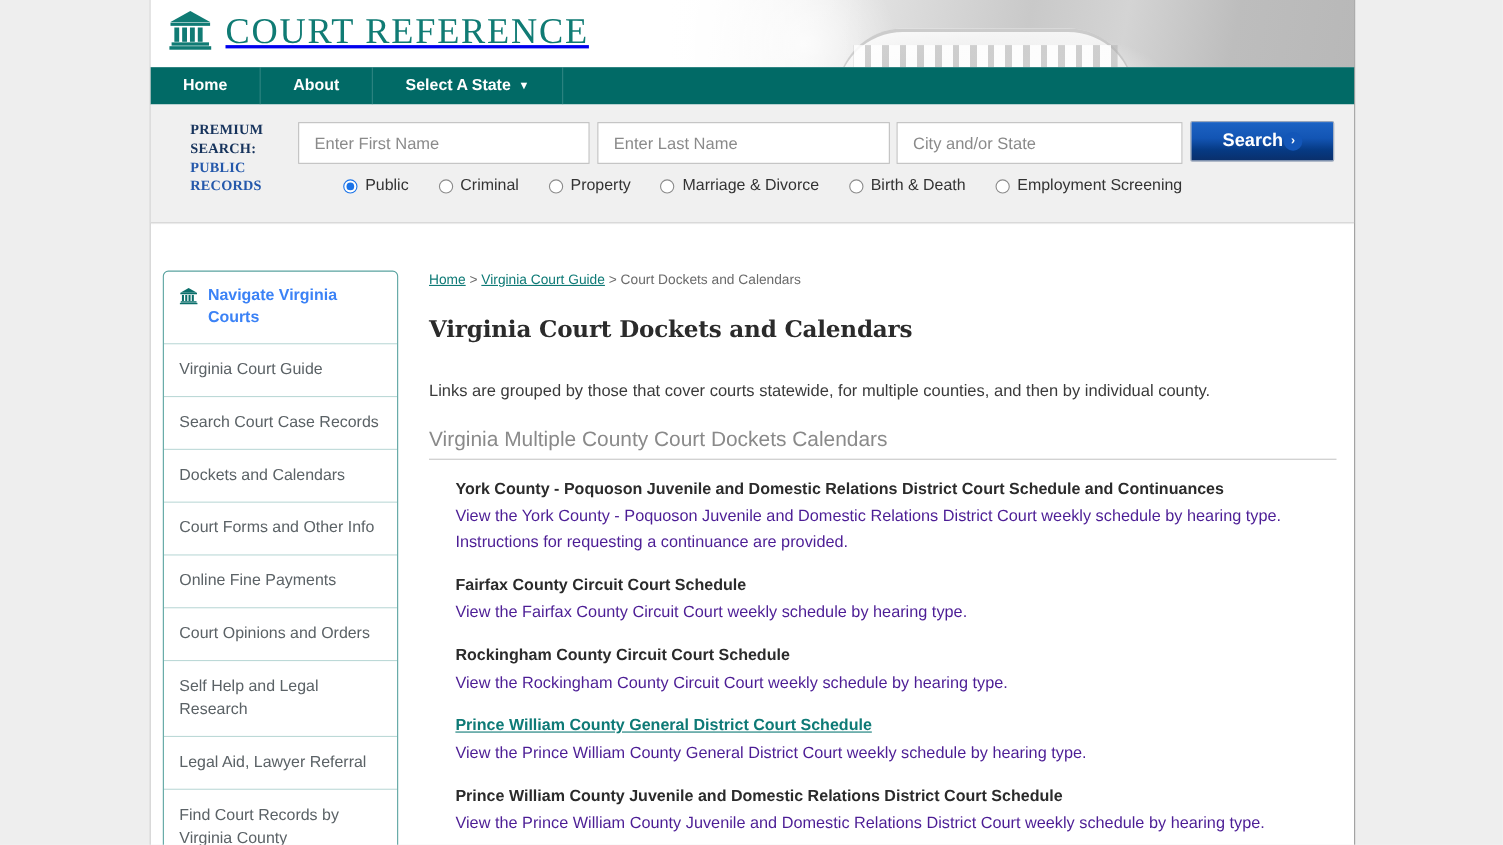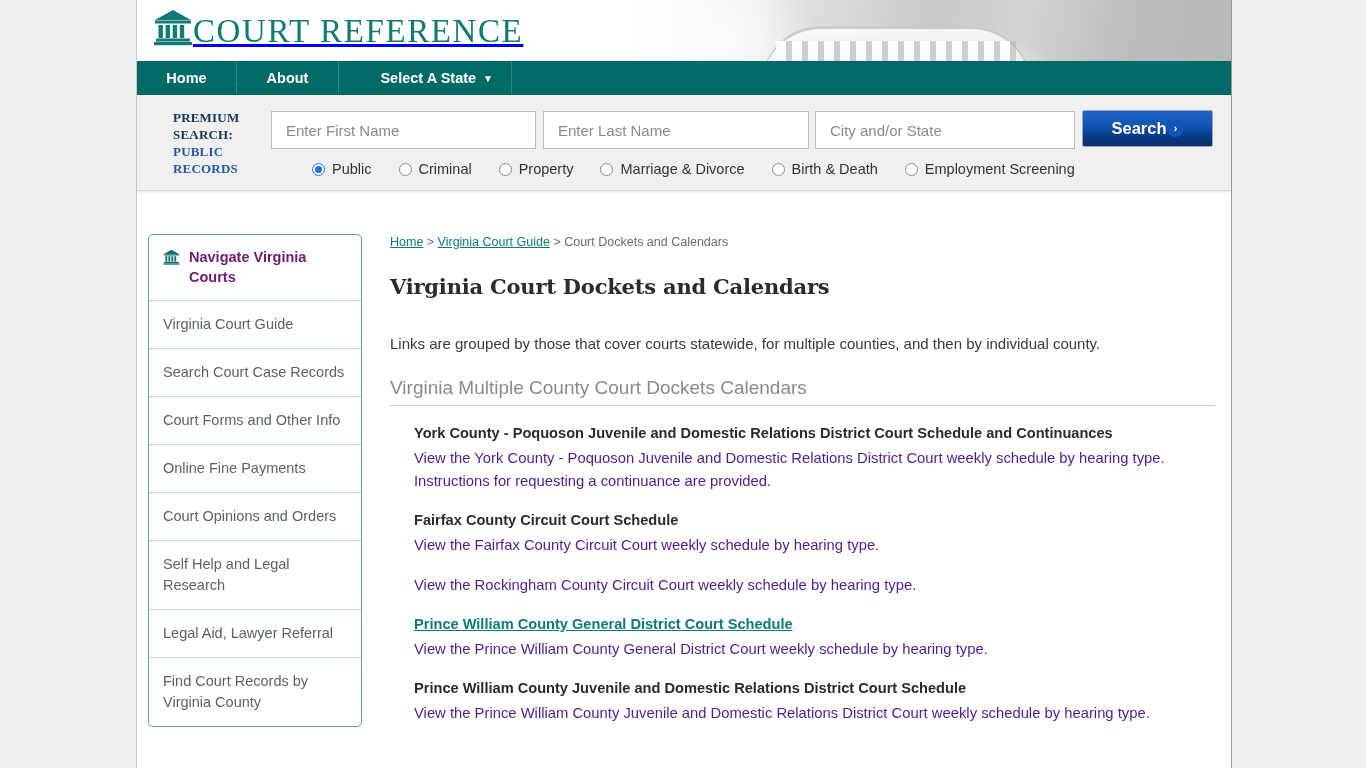--- a/index.html
+++ b/index.html
@@ -69,22 +69,22 @@
     position: absolute;
     left: 430px; top: 0;
     width: 220px; height: 61px;
     background: linear-gradient(90deg, #ffffff 0%, rgba(255,255,255,0.85) 35%, rgba(255,255,255,0) 100%);
   }
 
   .brand {
     position: absolute;
     left: 16px; top: 8px;
     display: flex;
-    align-items: flex-end;
-    gap: 0;
+    align-items: center;
+    gap: 12px;
     z-index: 5;
   }
   .brand-title {
     font-family: "Liberation Serif", serif;
     font-size: 33px;
     letter-spacing: 1.6px;
     color: #107b74;
     font-weight: 400;
     white-space: nowrap;
   }
@@ -103,29 +103,29 @@
     color: #ffffff;
     font-size: 14.5px;
     font-weight: bold;
     border-right: 1px solid #2f8682;
     padding: 0 18px;
     cursor: pointer;
     white-space: nowrap;
   }
   .nav-item.home { width: 100px; }
   .nav-item.about { width: 102px; text-align: right; }
-  .nav-item.state { width: 173px; justify-content: flex-end; }
+  .nav-item.state { width: 173px; }
   .nav-caret { margin-left: 7px; font-size: 10px; }
   .nav-rest { flex: 1; }
 
   
   .searchbar {
     background: #f0f0f0;
     border-bottom: 1px solid #d4d4d4;
-    height: 96px;
+    height: 108px;
     position: relative;
     box-shadow: 0 1px 2px rgba(0,0,0,0.10);
   }
   .premium-label {
     position: absolute;
     left: 36px; top: 14px;
     width: 86px;
     font-family: "Liberation Serif", serif;
     font-weight: bold;
     font-size: 13px;
@@ -233,21 +233,21 @@
     border-radius: 5px;
     background: #ffffff;
     overflow: hidden;
   }
   .navbox-head {
     display: flex;
     align-items: flex-start;
     gap: 9px;
     padding: 12px 14px 13px 14px;
     border-bottom: 1px solid #bcd9d7;
-    color: #701a75;
+    color: #3b82f6;
     font-weight: bold;
     font-size: 14.5px;
     line-height: 20px;
   }
   .navbox-item {
     padding: 13px 14px;
     border-bottom: 1px solid #bcd9d7;
     color: #5b6266;
     font-size: 14.5px;
     line-height: 21px;
@@ -428,20 +428,23 @@
             </span>
             <span>Navigate Virginia Courts</span>
           </div>
           <div class="navbox-item">
             <span>Virginia Court Guide</span>
           </div>
           <div class="navbox-item">
             <span>Search Court Case Records</span>
           </div>
           <div class="navbox-item">
+            <span>Dockets and Calendars</span>
+          </div>
+          <div class="navbox-item">
             <span>Court Forms and Other Info</span>
           </div>
           <div class="navbox-item">
             <span>Online Fine Payments</span>
           </div>
           <div class="navbox-item">
             <span>Court Opinions and Orders</span>
           </div>
           <div class="navbox-item">
             <span>Self Help and Legal Research</span>
@@ -471,20 +474,21 @@
           <div class="listing-title">York County - Poquoson Juvenile and Domestic Relations District Court Schedule and Continuances</div>
           <div class="listing-desc">View the York County - Poquoson Juvenile and Domestic Relations District Court weekly schedule by hearing type. Instructions for requesting a continuance are provided.</div>
         </div>
 
         <div class="listing">
           <div class="listing-title">Fairfax County Circuit Court Schedule</div>
           <div class="listing-desc">View the Fairfax County Circuit Court weekly schedule by hearing type.</div>
         </div>
 
         <div class="listing">
+          <div class="listing-title">Rockingham County Circuit Court Schedule</div>
           <div class="listing-desc">View the Rockingham County Circuit Court weekly schedule by hearing type.</div>
         </div>
 
         <div class="listing">
           <div class="listing-title link">Prince William County General District Court Schedule</div>
           <div class="listing-desc">View the Prince William County General District Court weekly schedule by hearing type.</div>
         </div>
 
         <div class="listing">
           <div class="listing-title">Prince William County Juvenile and Domestic Relations District Court Schedule</div>

